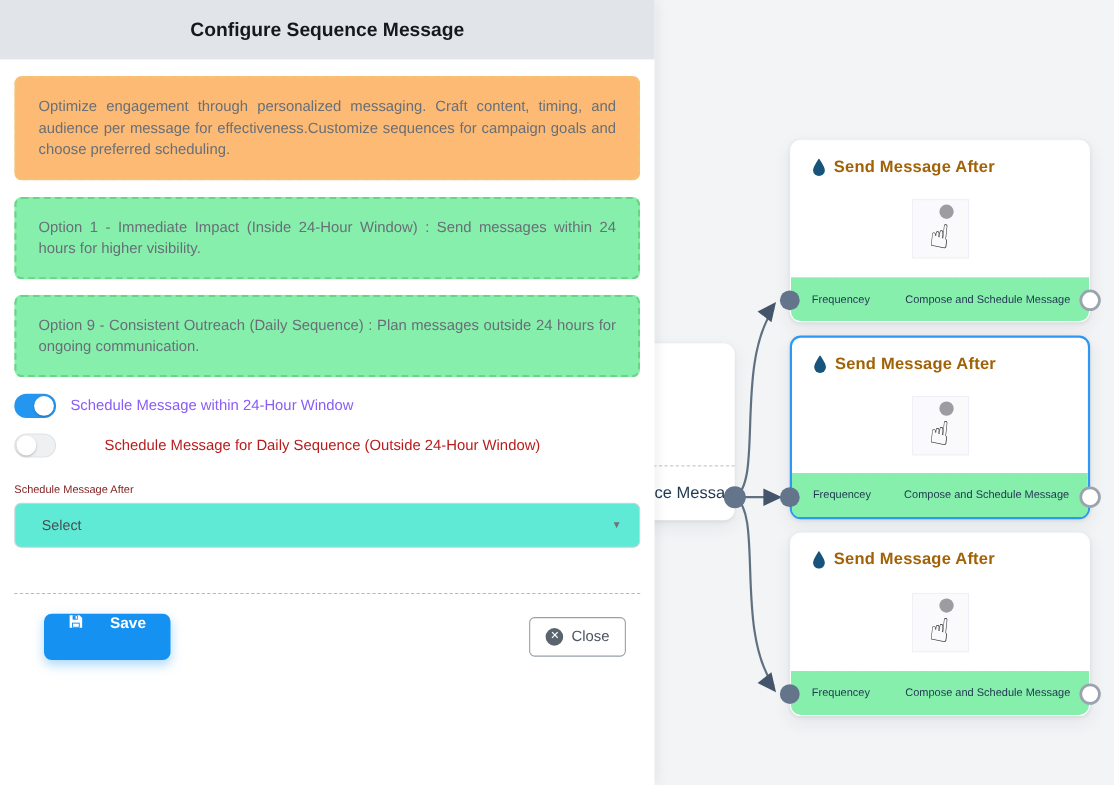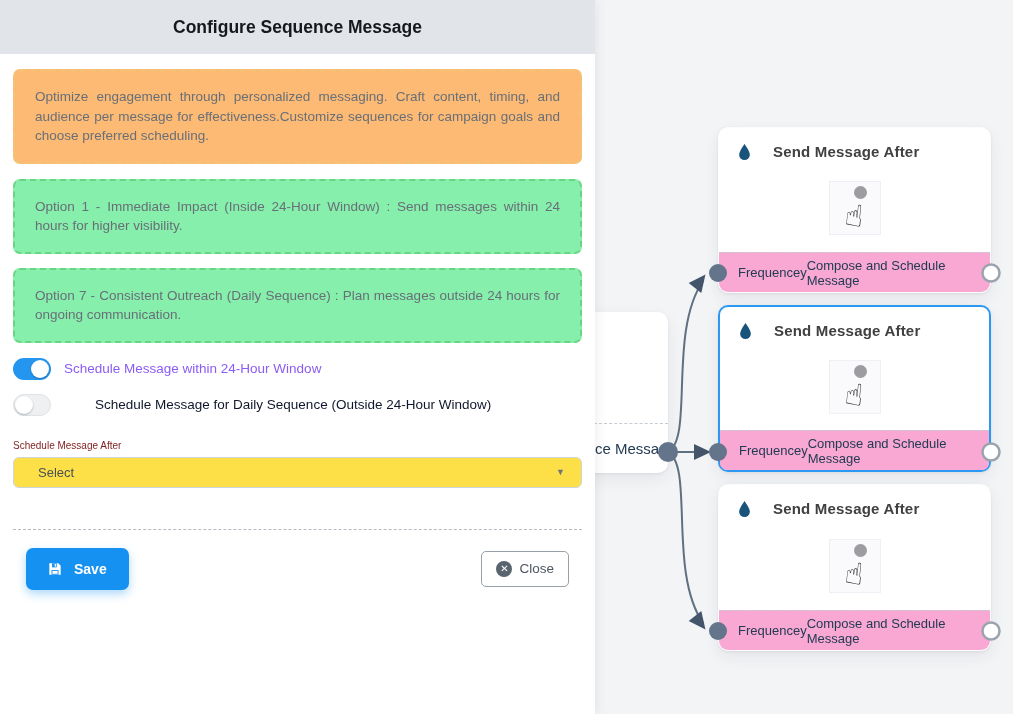--- a/index.html
+++ b/index.html
@@ -14,46 +14,46 @@
   .canvas { position:absolute; inset:0; background:#f3f4f6; }
 
   .flow-node {
     position:absolute; left:718px; width:273px; height:166px;
     background:#fff; border-radius:10px; border:1px solid #fdfdfd;
     box-shadow:0 1px 3px rgba(30,40,60,.07), 0 6px 16px rgba(30,40,60,.07);
     z-index:1;
   }
   .flow-node.selected { border:2px solid #2b99f3; }
   .node-title {
-    display:flex; align-items:center; gap:22px;
-    padding:15px 0 0 19px; color:#404040; font-weight:bold; font-size:15px;
+    display:flex; align-items:center; gap:7px;
+    padding:15px 0 0 19px; color:#a16207; font-weight:bold; font-size:15px;
     letter-spacing:.2px;
   }
   .node-body {
     position:absolute; top:36px; bottom:40px; left:0; right:0;
     display:flex; align-items:center; justify-content:center;
   }
   .tap-box {
     width:52px; height:54px; background:#faf9fc; border:1px solid #f1eff5;
     display:flex; align-items:flex-end; justify-content:center; position:relative;
   }
   .tap-glyph {
     font-family:"DejaVu Sans", sans-serif; font-size:30px; line-height:1;
     color:#2e2e2e; transform:rotate(6deg); margin-bottom:3px;
   }
   .tap-dot {
     position:absolute; top:4px; left:24px; width:13px; height:13px;
     border-radius:50%; background:rgba(140,140,145,.85);
   }
   .node-footer {
     position:absolute; left:0; right:0; bottom:0; height:40px;
-    border-top:1px dashed #c6ccd3; background:#f9a8d4;
+    border-top:1px dashed #c6ccd3; background:#86efac;
     border-radius:0 0 9px 9px;
     display:flex; align-items:center; justify-content:space-between;
-    padding:0 17px 0 19px; font-size:13px; color:#223a52;
+    padding:0 17px 0 19px; font-size:10px; color:#223a52;
   }
   .flow-node.selected .node-footer { border-radius:0 0 7px 7px; }
 
   .source-node {
     position:absolute; left:538px; top:312px; width:130px; height:161px;
     background:#fff; border-radius:10px;
     box-shadow:0 1px 3px rgba(30,40,60,.07), 0 6px 16px rgba(30,40,60,.07);
     z-index:1;
   }
   .source-footer {
@@ -97,46 +97,47 @@
   .toggle.on  { background:#2596f0; }
   .toggle.off { background:#eef0f2; border:1px solid #dfe3e7; }
   .toggle .knob {
     position:absolute; top:2px; width:18px; height:18px; border-radius:50%;
     background:#fff; box-shadow:0 1px 2px rgba(0,0,0,.25);
   }
   .toggle.on  .knob { right:2px; }
   .toggle.off .knob { left:1px; top:1px; }
   .toggle-label { margin-left:13px; font-size:13.5px; }
   .toggle-label.on-label  { color:#8b5cf6; }
-  .toggle-label.off-label { color:#0f172a;margin-left:44px; }
+  .toggle-label.off-label { color:#b91c1c;margin-left:44px; }
 
   .field-label { margin-top:24px; font-size:10px; color:#7f1d1d; }
   .select-box {
-    margin-top:6px; height:31px; border:1px solid #ced4da; border-radius:6px;
-    display:flex; align-items:center; background:#fde047; cursor:pointer;
+    margin-top:6px; height:41px; border:1px solid #ced4da; border-radius:6px;
+    display:flex; align-items:center; background:#5eead4; cursor:pointer;
     position:relative;
   }
   .select-value { padding-left:24px; font-size:13px; color:#495057; }
   .select-caret {
     position:absolute; right:16px; font-size:9px; color:#6c757d;
   }
 
   .modal-divider {
     margin-top:41px; border-top:1px dashed #b4bac1;
   }
   .modal-actions {
     display:flex; align-items:center; justify-content:space-between;
     padding:18px 13px 0 13px;
   }
   .btn-save {
     background:#1591f2; color:#fff; font-weight:bold; font-size:14px;
     border:none; border-radius:7px; padding:0 22px; height:42px;
-    display:flex; align-items:center; gap:12px; cursor:pointer;
+    display:flex; align-items:flex-start; gap:24px; cursor:pointer;
     box-shadow:0 4px 10px rgba(21,145,242,.35);
     font-family:"Liberation Sans", sans-serif;
+    margin-left:14px;
   }
   .btn-close {
     background:#fff; border:1px solid #98a0aa; border-radius:5px;
     height:36px; padding:0 14px; display:flex; align-items:center; gap:7px;
     font-size:13.5px; color:#4d5560; cursor:pointer;
     font-family:"Liberation Sans", sans-serif;
   }
   .x-circle {
     width:16px; height:16px; border-radius:50%; background:#5a646e;
     color:#fff; font-size:10px; line-height:16px; text-align:center;
@@ -232,21 +233,21 @@
 <div class="modal">
   <div class="modal-header">
     <div class="modal-title">Configure Sequence Message</div>
   </div>
 
   <div class="modal-content">
     <div class="note-box note-yellow">Optimize engagement through personalized messaging. Craft content, timing, and audience per message for effectiveness.Customize sequences for campaign goals and choose preferred scheduling.</div>
 
     <div class="note-box note-green">Option 1 - Immediate Impact (Inside 24-Hour Window) : Send messages within 24 hours for higher visibility.</div>
 
-    <div class="note-box note-green">Option 7 - Consistent Outreach (Daily Sequence) : Plan messages outside 24 hours for ongoing communication.</div>
+    <div class="note-box note-green">Option 9 - Consistent Outreach (Daily Sequence) : Plan messages outside 24 hours for ongoing communication.</div>
 
     <div class="toggle-row">
       <div class="toggle on">
           <span class="knob"></span>
         </div>
       <span class="toggle-label on-label">Schedule Message within 24-Hour Window</span>
     </div>
 
     <div class="toggle-row">
       <div class="toggle off">

